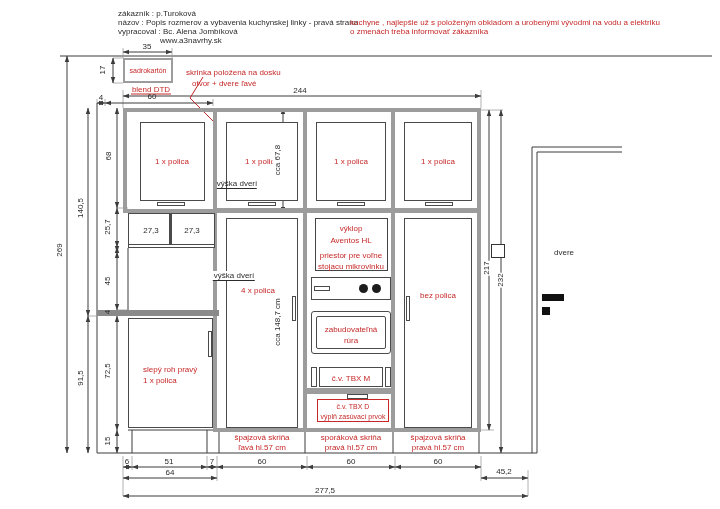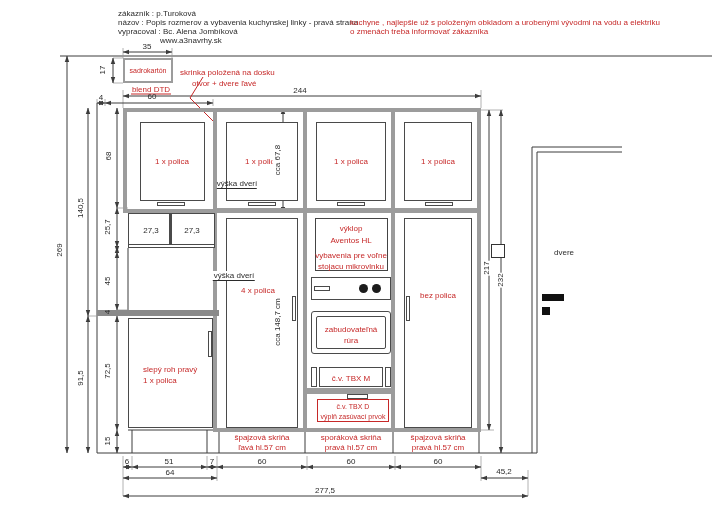--- a/index.html
+++ b/index.html
@@ -122,21 +122,21 @@
   <div class="lb" style="left:118px;top:9px">zákazník : p.Turoková</div>
   <div class="lb" style="left:118px;top:18px">názov : Popis rozmerov a vybavenia kuchynskej linky - pravá strana</div>
   <div class="lb" style="left:118px;top:27px">vypracoval : Bc. Alena Jombíková</div>
   <div class="lb" style="left:160px;top:36px">www.a3navrhy.sk</div>
   <div class="lb red" style="left:350px;top:18px">kuchyne , najlepšie už s položeným obkladom a urobenými vývodmi na vodu a elektriku</div>
   <div class="lb red" style="left:350px;top:27px">o zmenách treba informovať zákazníka</div>
 
   <div class="box" style="left:123px;top:58px;width:50px;height:25px;border:2px solid #9c9c9c"></div>
   <div class="lb ct red f7" style="left:148px;top:70px">sadrokartón</div>
   <div class="lb ct red" style="left:151px;top:89px">blend DTD</div>
-  <div class="lb red" style="left:180px;top:68px">skrinka položená na dosku</div>
+  <div class="lb red" style="left:186px;top:68px">skrinka položená na dosku</div>
   <div class="lb red" style="left:192px;top:79px">otvor + dvere ľavé</div>
 
   <div class="box carc" style="left:123px;top:108px;width:358px;height:105px"></div>
   <div class="vdiv" style="left:213px;top:108px;height:105px"></div>
   <div class="vdiv" style="left:303px;top:108px;height:105px"></div>
   <div class="vdiv" style="left:391px;top:108px;height:105px"></div>
 
   <div class="door" style="left:140px;top:122px;width:65px;height:79px"></div>
   <div class="door" style="left:226px;top:122px;width:72px;height:79px"></div>
   <div class="door" style="left:316px;top:122px;width:70px;height:79px"></div>
@@ -156,21 +156,21 @@
   <div class="vdiv" style="left:391px;top:208px;height:224px"></div>
 
   <div class="door" style="left:226px;top:218px;width:72px;height:210px"></div>
   <div class="handle" style="left:292px;top:296px;width:4px;height:25px"></div>
   <div class="lb ct ul bg" style="left:234px;top:276px">výška dverí</div>
   <div class="lb ct red bg" style="left:258px;top:290px">4 x polica</div>
 
   <div class="box" style="left:315px;top:218px;width:73px;height:53px;border:1px solid #444"></div>
   <div class="lb ct red" style="left:351px;top:228px">výklop</div>
   <div class="lb ct red" style="left:351px;top:240px">Aventos HL</div>
-  <div class="lb ct red" style="left:351px;top:255px">vybavenia pre voľne</div>
+  <div class="lb ct red" style="left:351px;top:255px">priestor pre voľne</div>
   <div class="lb ct red" style="left:351px;top:266px">stojacu mikrovlnku</div>
 
   <div class="box thin" style="left:311px;top:277px;width:80px;height:23px;z-index:3"></div>
   <div class="box thin" style="left:314px;top:286px;width:16px;height:5px;z-index:4"></div>
   <div class="knob" style="left:359px;top:284px"></div>
   <div class="knob" style="left:372px;top:284px"></div>
 
   <div class="box thin" style="left:311px;top:311px;width:80px;height:43px;border-radius:3px;z-index:3"></div>
   <div class="box thin" style="left:316px;top:316px;width:70px;height:33px;border-radius:2px;z-index:3"></div>
   <div class="lb ct red" style="left:351px;top:329px">zabudovateľná</div>

